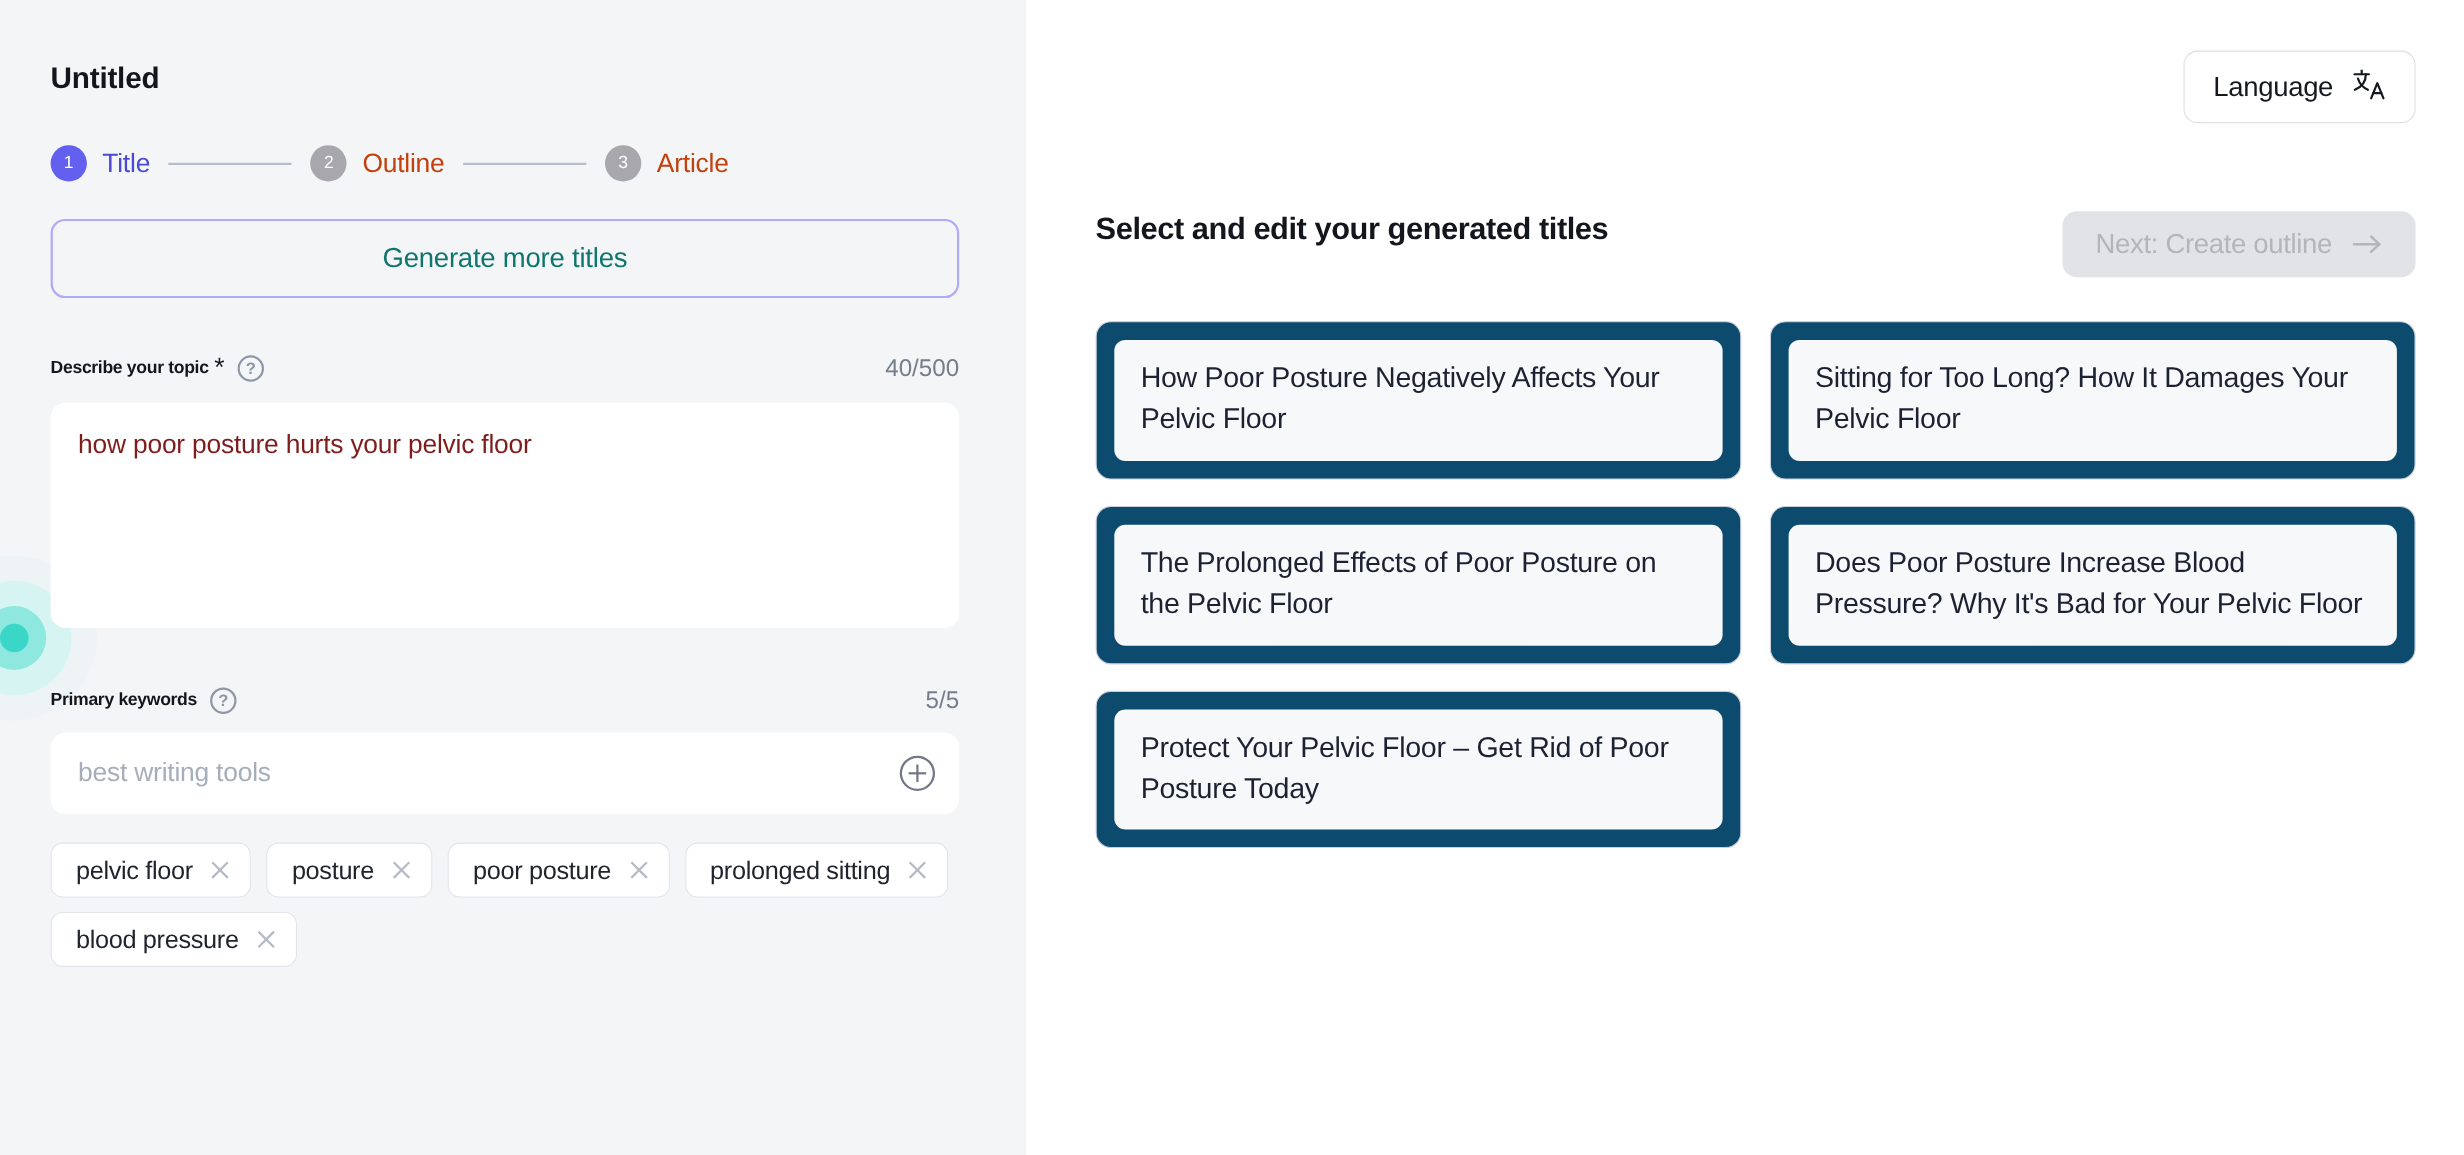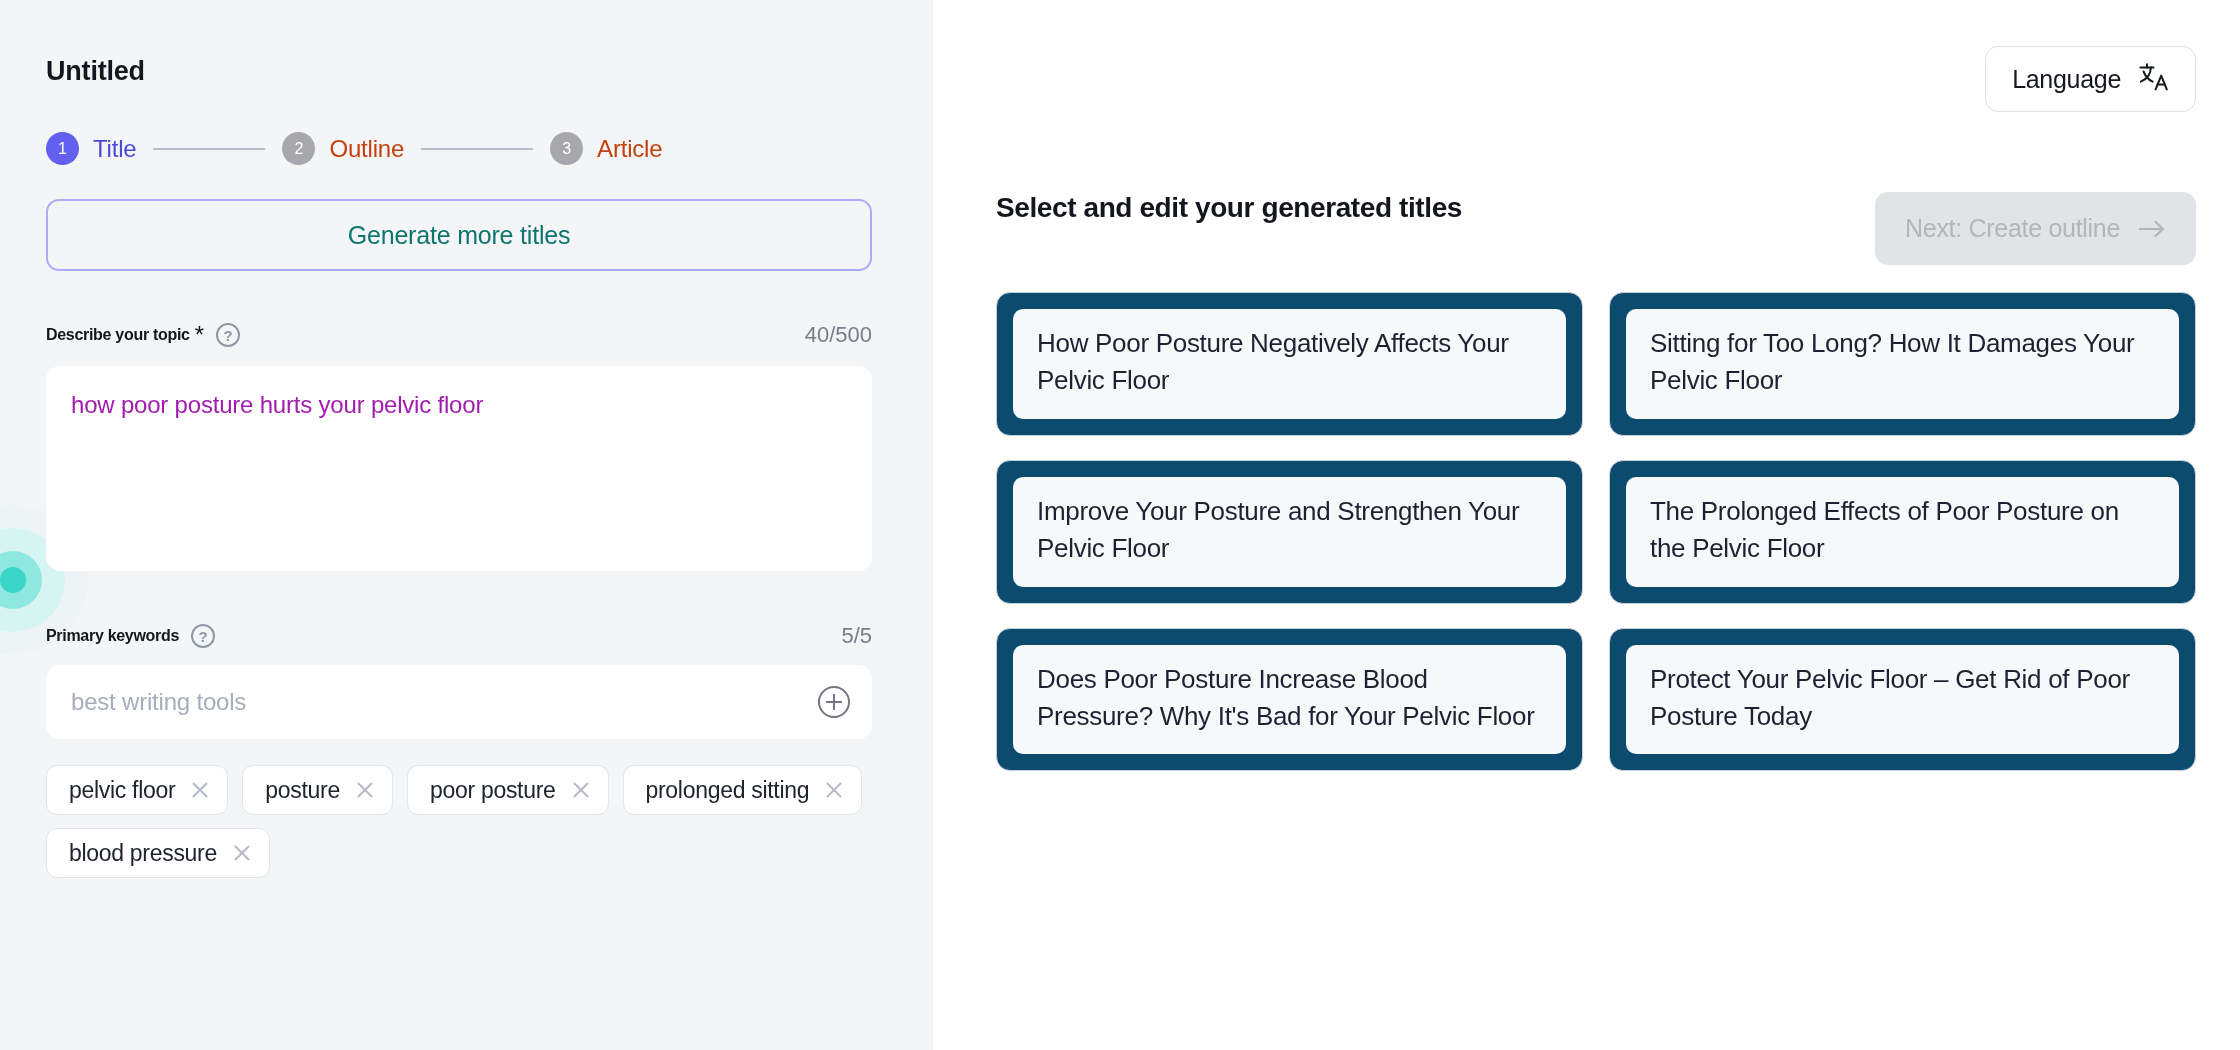--- a/index.html
+++ b/index.html
@@ -70,21 +70,21 @@
     border-radius: 50%; border: 2px solid #8e97a6;
     display: flex; align-items: center; justify-content: center;
     font-size: 15px; color: #8e97a6; font-weight: bold; line-height: 1;
     cursor: pointer;
   }
   .counter { margin-left: auto; font-size: 22px; color: #767d8b; }
 
   .topic-box {
     margin-top: 17px; width: 826px; height: 205px;
     background: #ffffff; border-radius: 14px;
-    padding: 22px 25px; font-size: 24px; color: #a21caf;
+    padding: 22px 25px; font-size: 24px; color: #7f1d1d;
     letter-spacing: -0.2px; line-height: 1.45;
     border: none; outline: none; resize: none;
     font-family: "Liberation Sans", sans-serif;
   }
 
   .kw-head { margin-top: 48px; }
   .kw-input-wrap {
     margin-top: 16px; width: 826px; height: 74px;
     background: #ffffff; border-radius: 14px;
     display: flex; align-items: center; padding: 0 22px 0 25px;
@@ -135,21 +135,21 @@
   }
   .lang-label { font-size: 25px; color: #15181f; letter-spacing: -0.3px; }
   .translate-icon { font-size: 27px; color: #15181f; line-height: 1; font-family: "DejaVu Sans", sans-serif; }
 
   .main-head {
     position: absolute; left: 63px; top: 192px; right: 44px;
     display: flex; 
   }
   .main-title { font-size: 28px; font-weight: bold; color: #14161d; letter-spacing: -0.4px; }
   .next-btn {
-    margin-left: auto; height: 73px; padding: 0 30px;
+    margin-left: auto; height: 60px; padding: 0 30px;
     background: #e2e3e6; border: none; border-radius: 13px;
     display: flex; align-items: center; gap: 18px; cursor: not-allowed;
   }
   .next-label { font-size: 25px; color: #b3b5ba; letter-spacing: -0.3px; }
   .arrow-icon { width: 28px; height: 20px; display: block; }
 
   .cards {
     position: absolute; left: 997px; top: 0;
     left: 63px; top: 292px; right: 44px;
     display: grid; grid-template-columns: 1fr 1fr; gap: 24px 26px;
@@ -281,23 +281,20 @@
     </div>
 
     <div class="cards">
       <div class="title-card">
         <div class="inner">How Poor Posture Negatively Affects Your Pelvic Floor</div>
       </div>
       <div class="title-card">
         <div class="inner">Sitting for Too Long? How It Damages Your Pelvic Floor</div>
       </div>
       <div class="title-card">
-        <div class="inner">Improve Your Posture and Strengthen Your Pelvic Floor</div>
-      </div>
-      <div class="title-card">
         <div class="inner">The Prolonged Effects of Poor Posture on the Pelvic Floor</div>
       </div>
       <div class="title-card tall">
         <div class="inner">Does Poor Posture Increase Blood Pressure? Why It's Bad for Your Pelvic Floor</div>
       </div>
       <div class="title-card tall">
         <div class="inner">Protect Your Pelvic Floor – Get Rid of Poor Posture Today</div>
       </div>
     </div>
 

